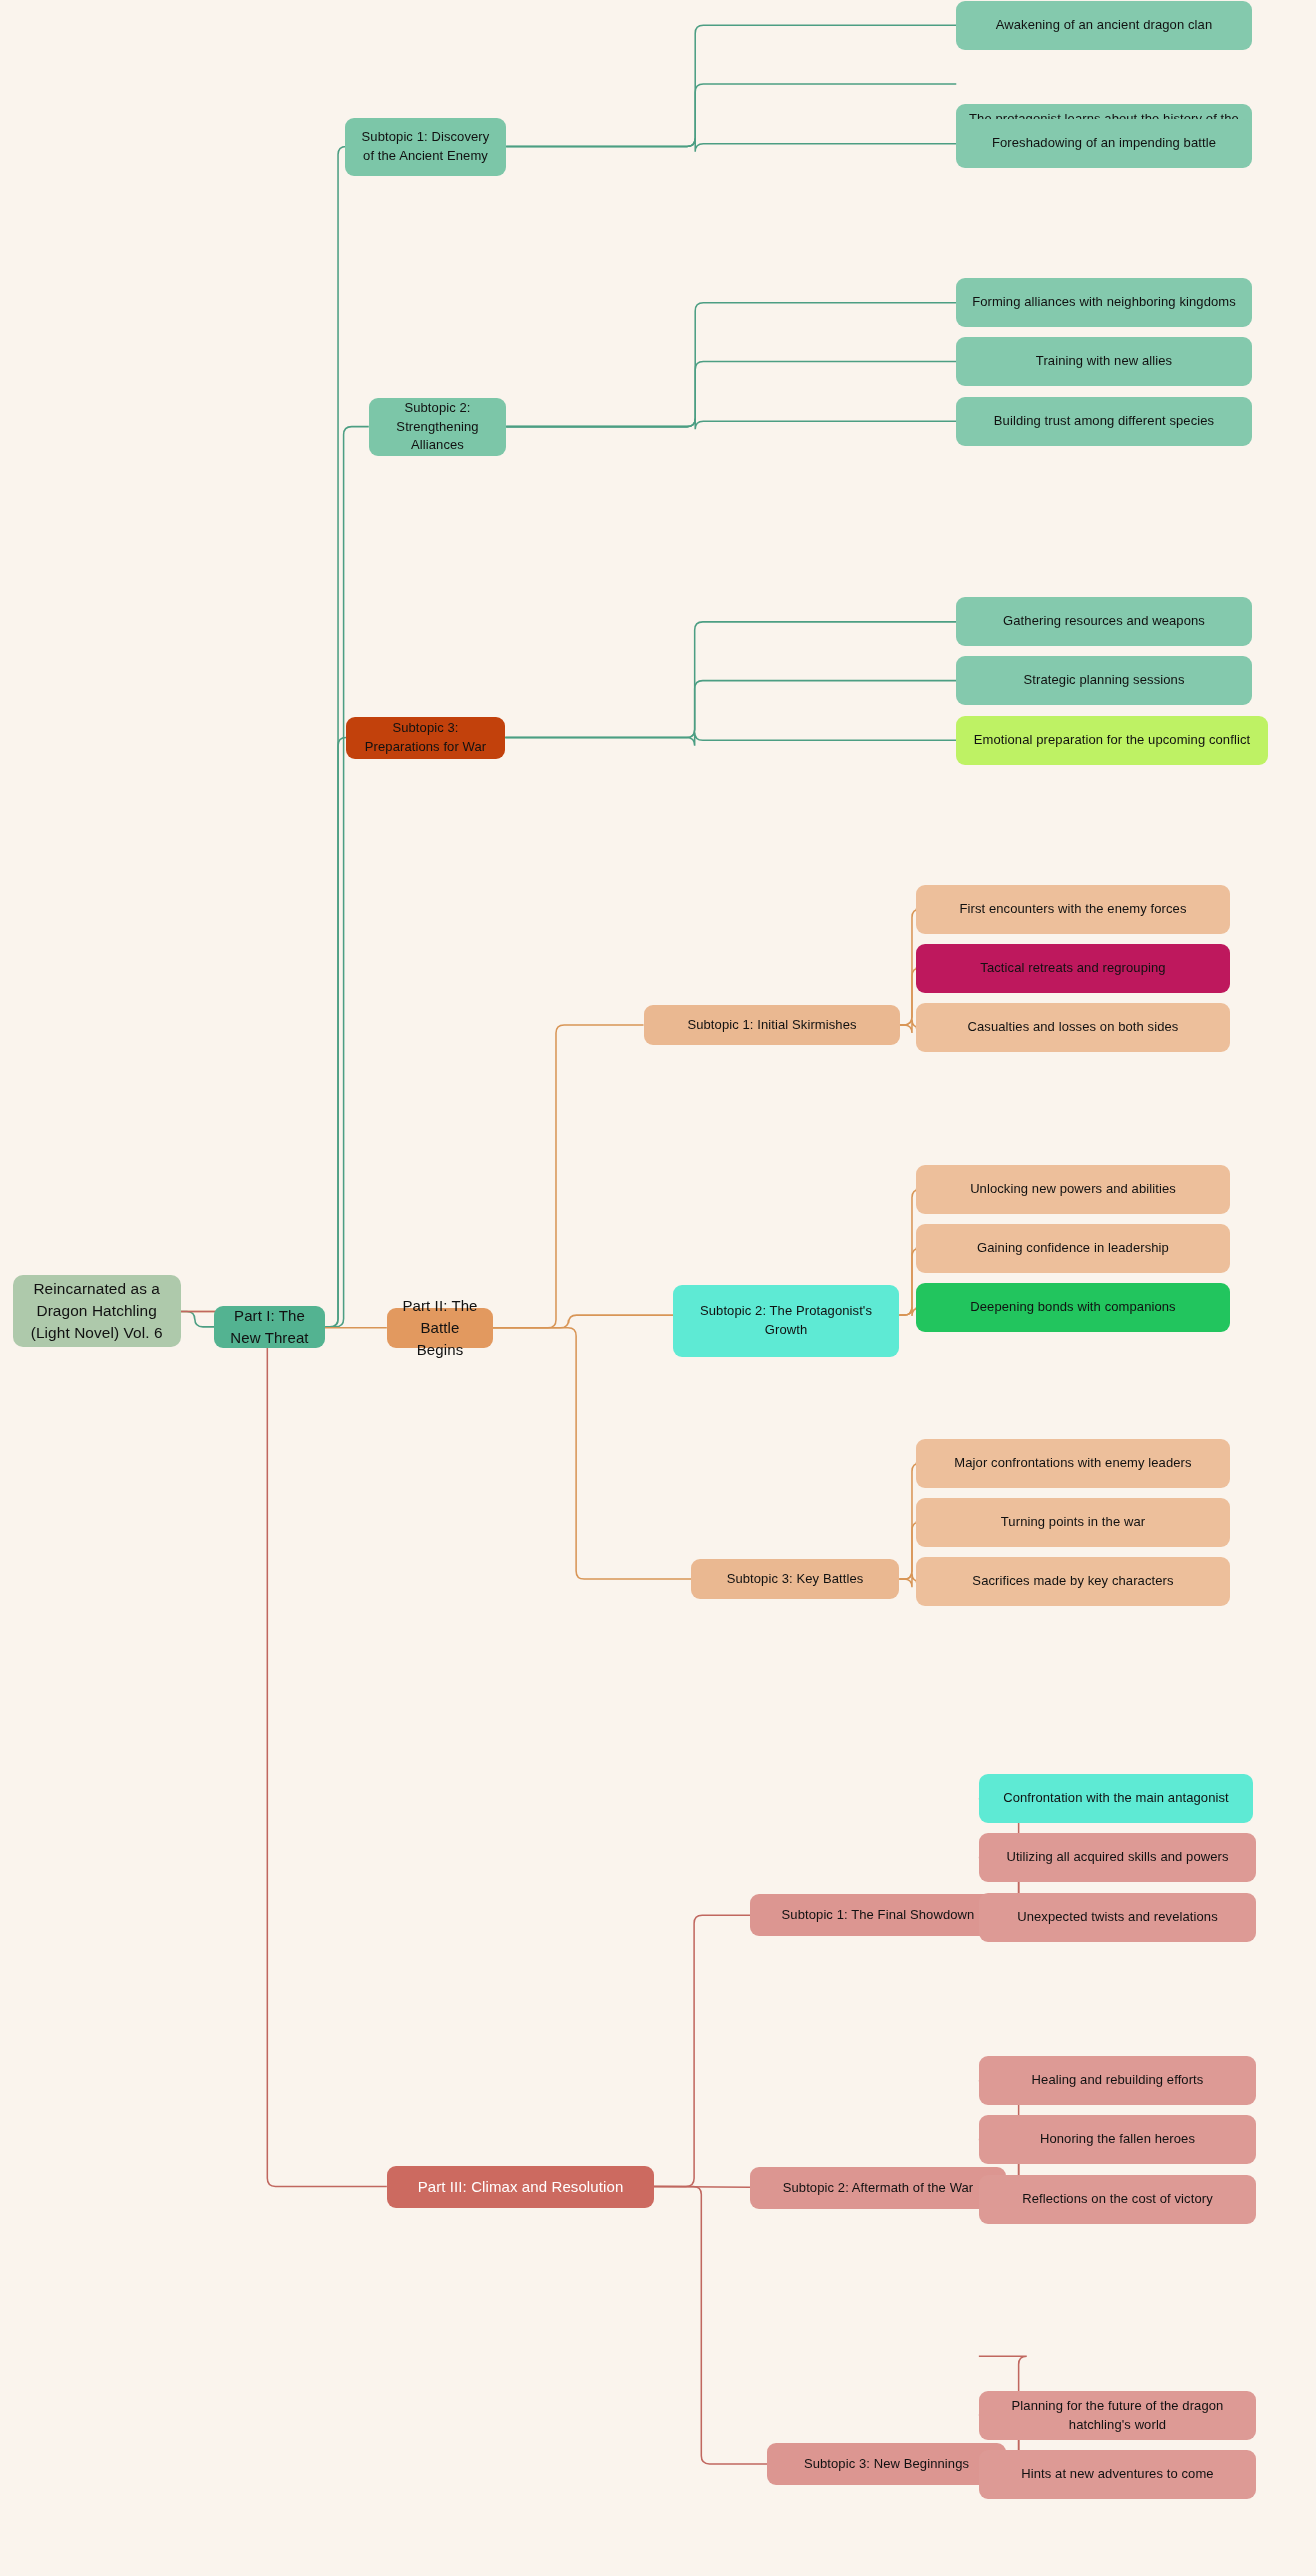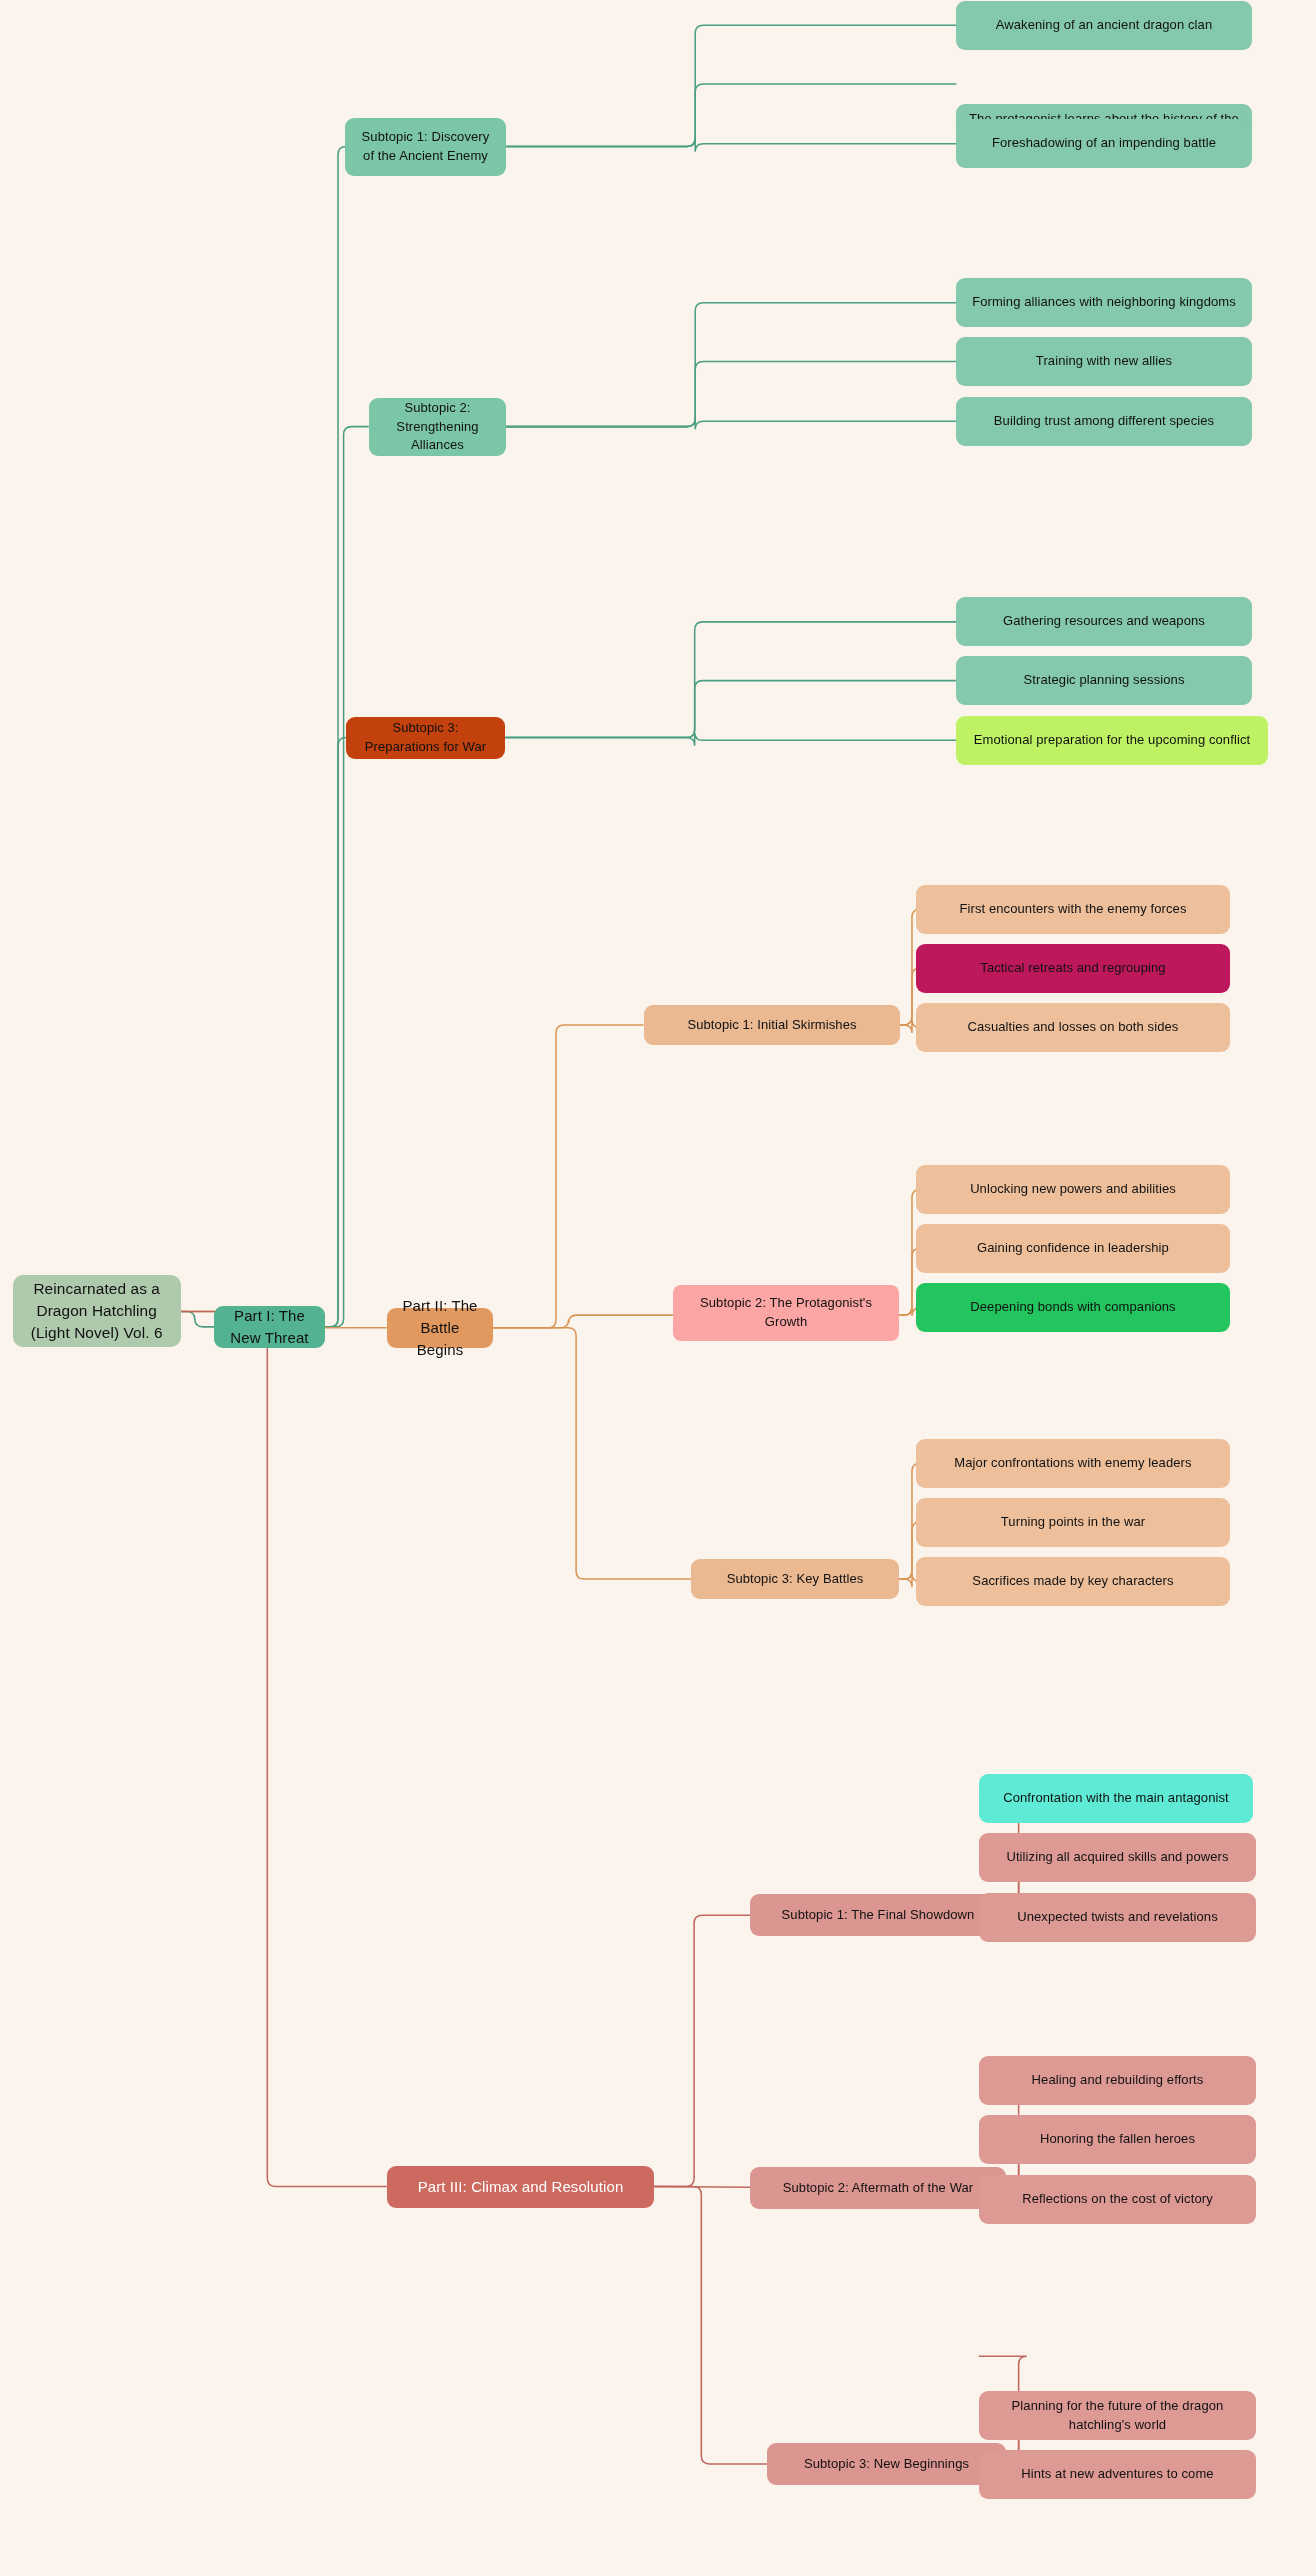--- a/index.html
+++ b/index.html
@@ -142,21 +142,21 @@
     </div>
     <div class="node" style="left: 916px; top: 885px; width: 314px; height: 49px; background: rgb(237, 191, 155);">
       <span>First encounters with the enemy forces</span>
     </div>
     <div class="node" style="left: 916px; top: 944px; width: 314px; height: 49px; background: #be185d;">
       <span>Tactical retreats and regrouping</span>
     </div>
     <div class="node" style="left: 916px; top: 1003px; width: 314px; height: 49px; background: rgb(237, 191, 155);">
       <span>Casualties and losses on both sides</span>
     </div>
-    <div class="node" style="left: 673px; top: 1285px; width: 226px; height: 56px; background: #fca5a5; border-radius: 8px;">
+    <div class="node" style="left: 673px; top: 1285px; width: 226px; height: 72px; background: #5eead4;">
       <span>Subtopic 2: The Protagonist's Growth</span>
     </div>
     <div class="node" style="left: 916px; top: 1165px; width: 314px; height: 49px; background: rgb(237, 191, 155);">
       <span>Unlocking new powers and abilities</span>
     </div>
     <div class="node" style="left: 916px; top: 1224px; width: 314px; height: 49px; background: rgb(237, 191, 155);">
       <span>Gaining confidence in leadership</span>
     </div>
     <div class="node" style="left: 916px; top: 1283px; width: 314px; height: 49px; background: #22c55e;">
       <span>Deepening bonds with companions</span>

